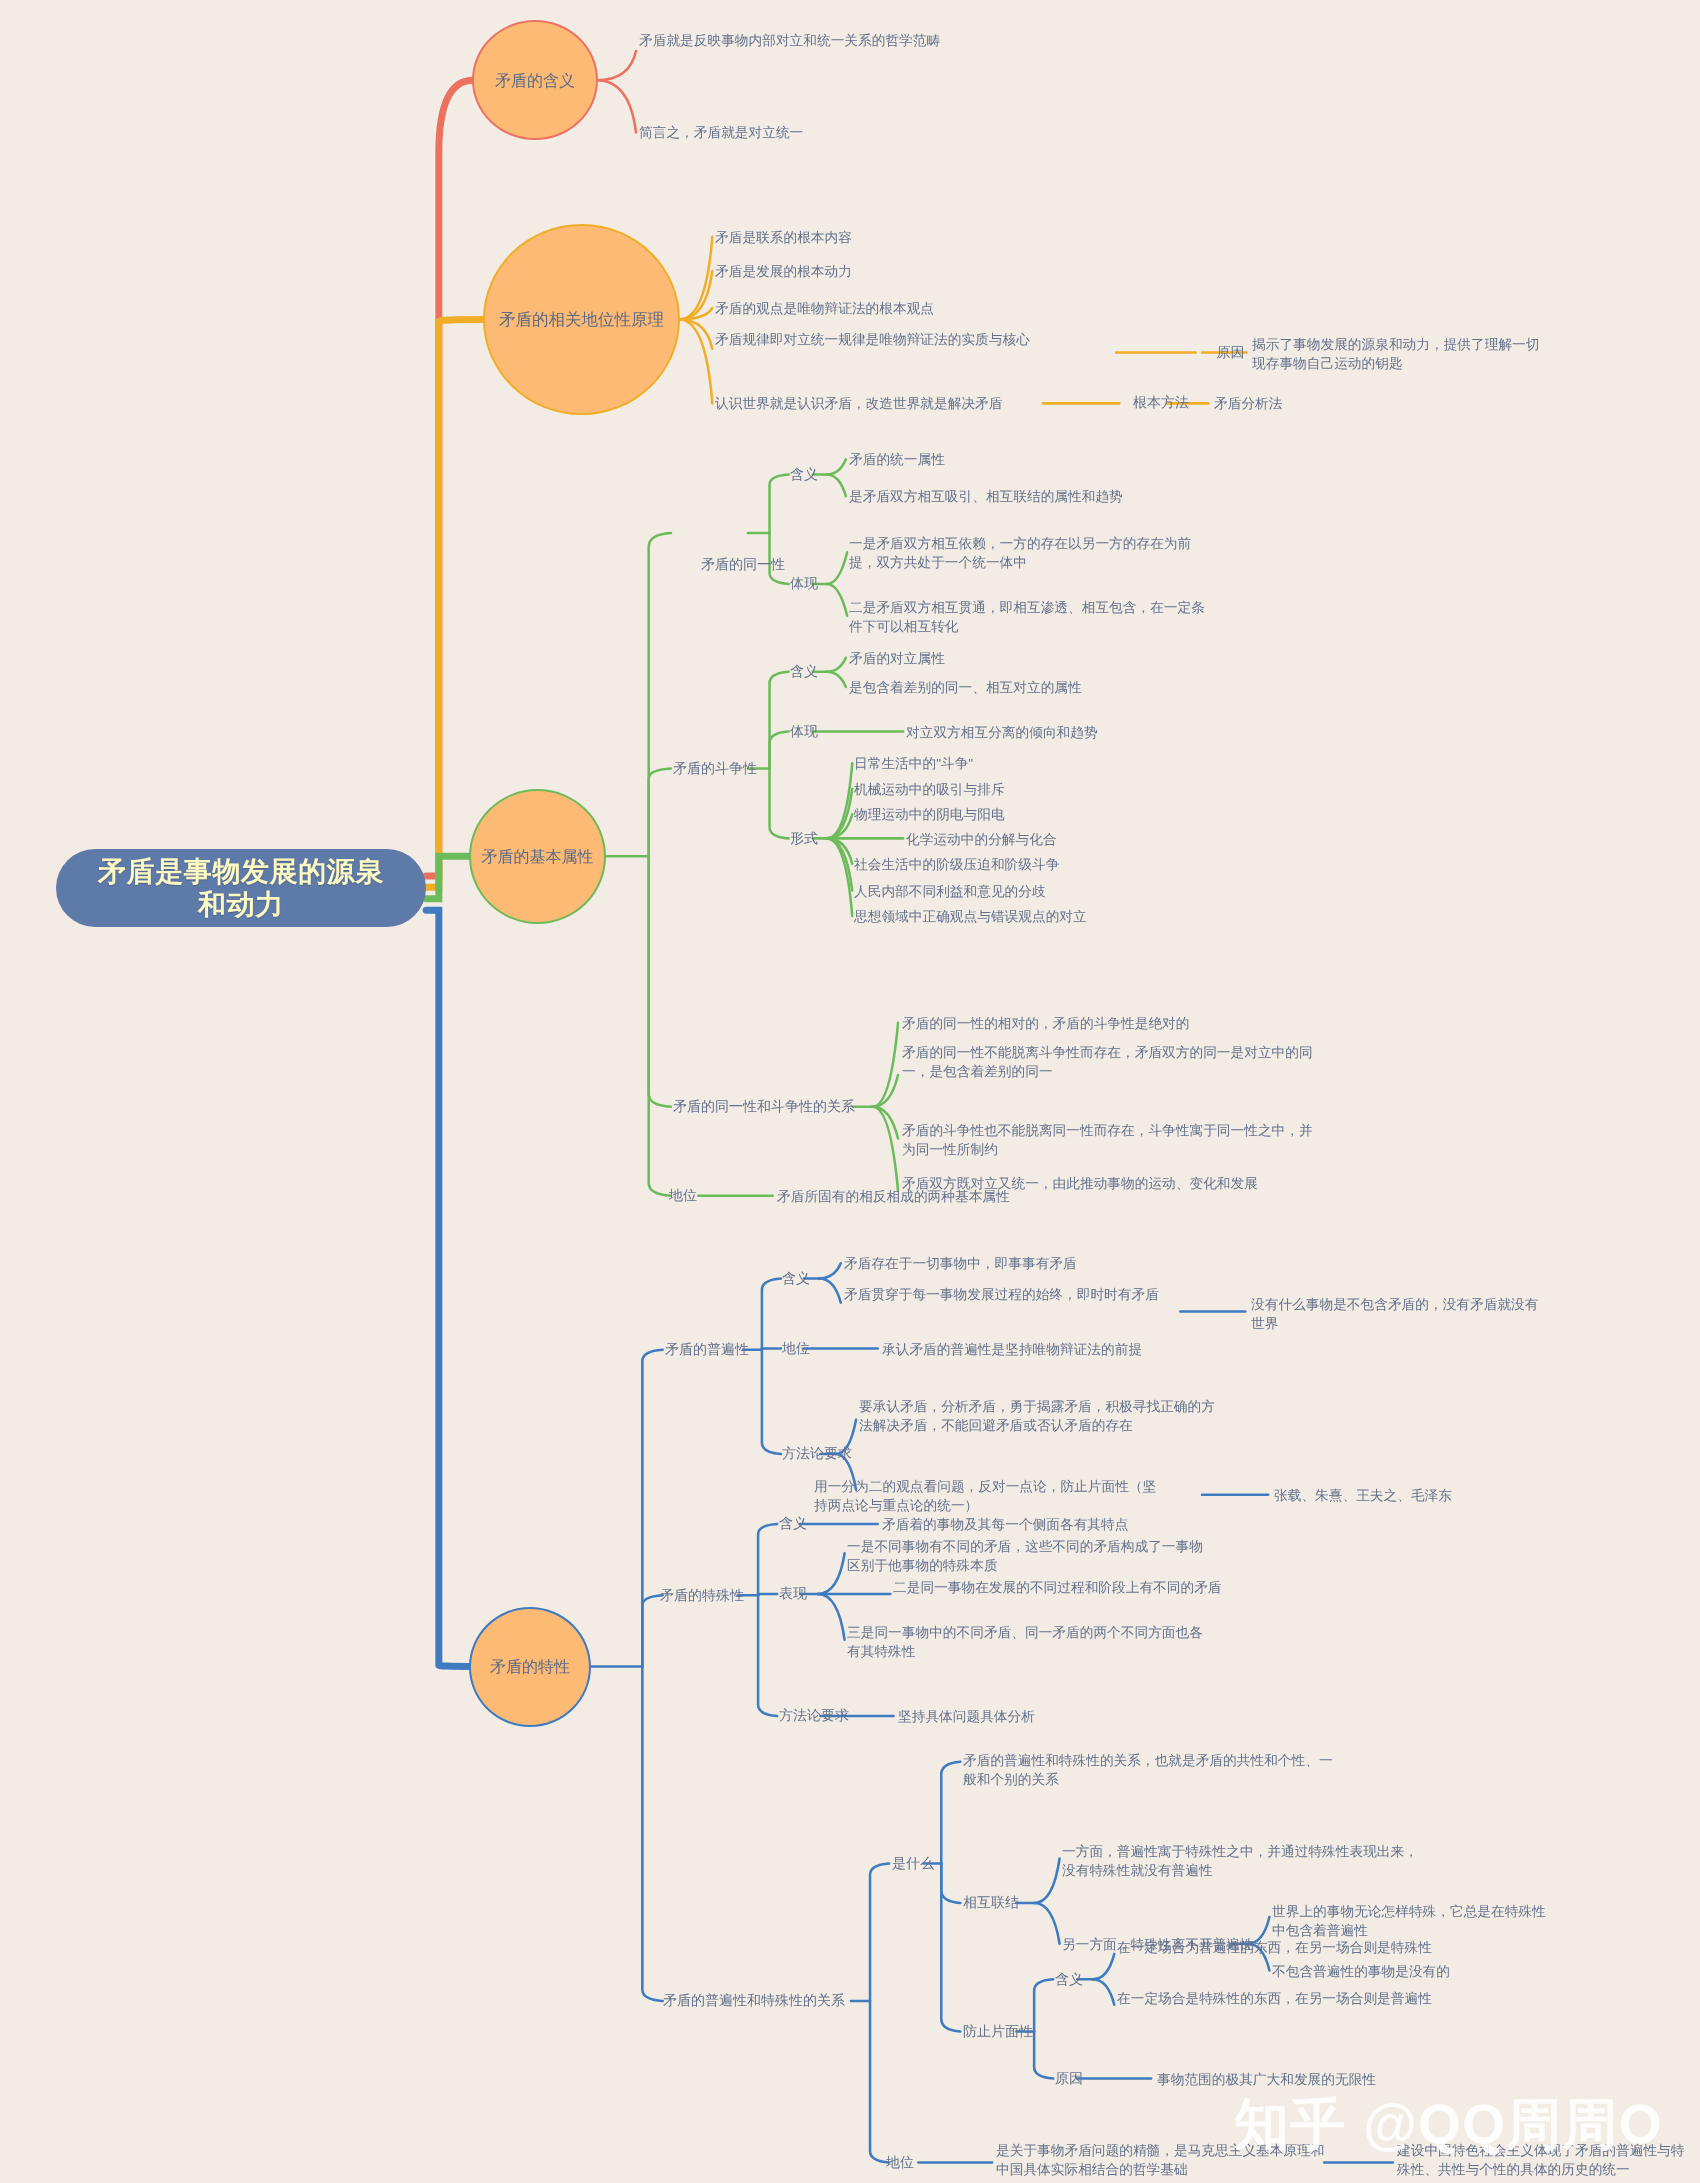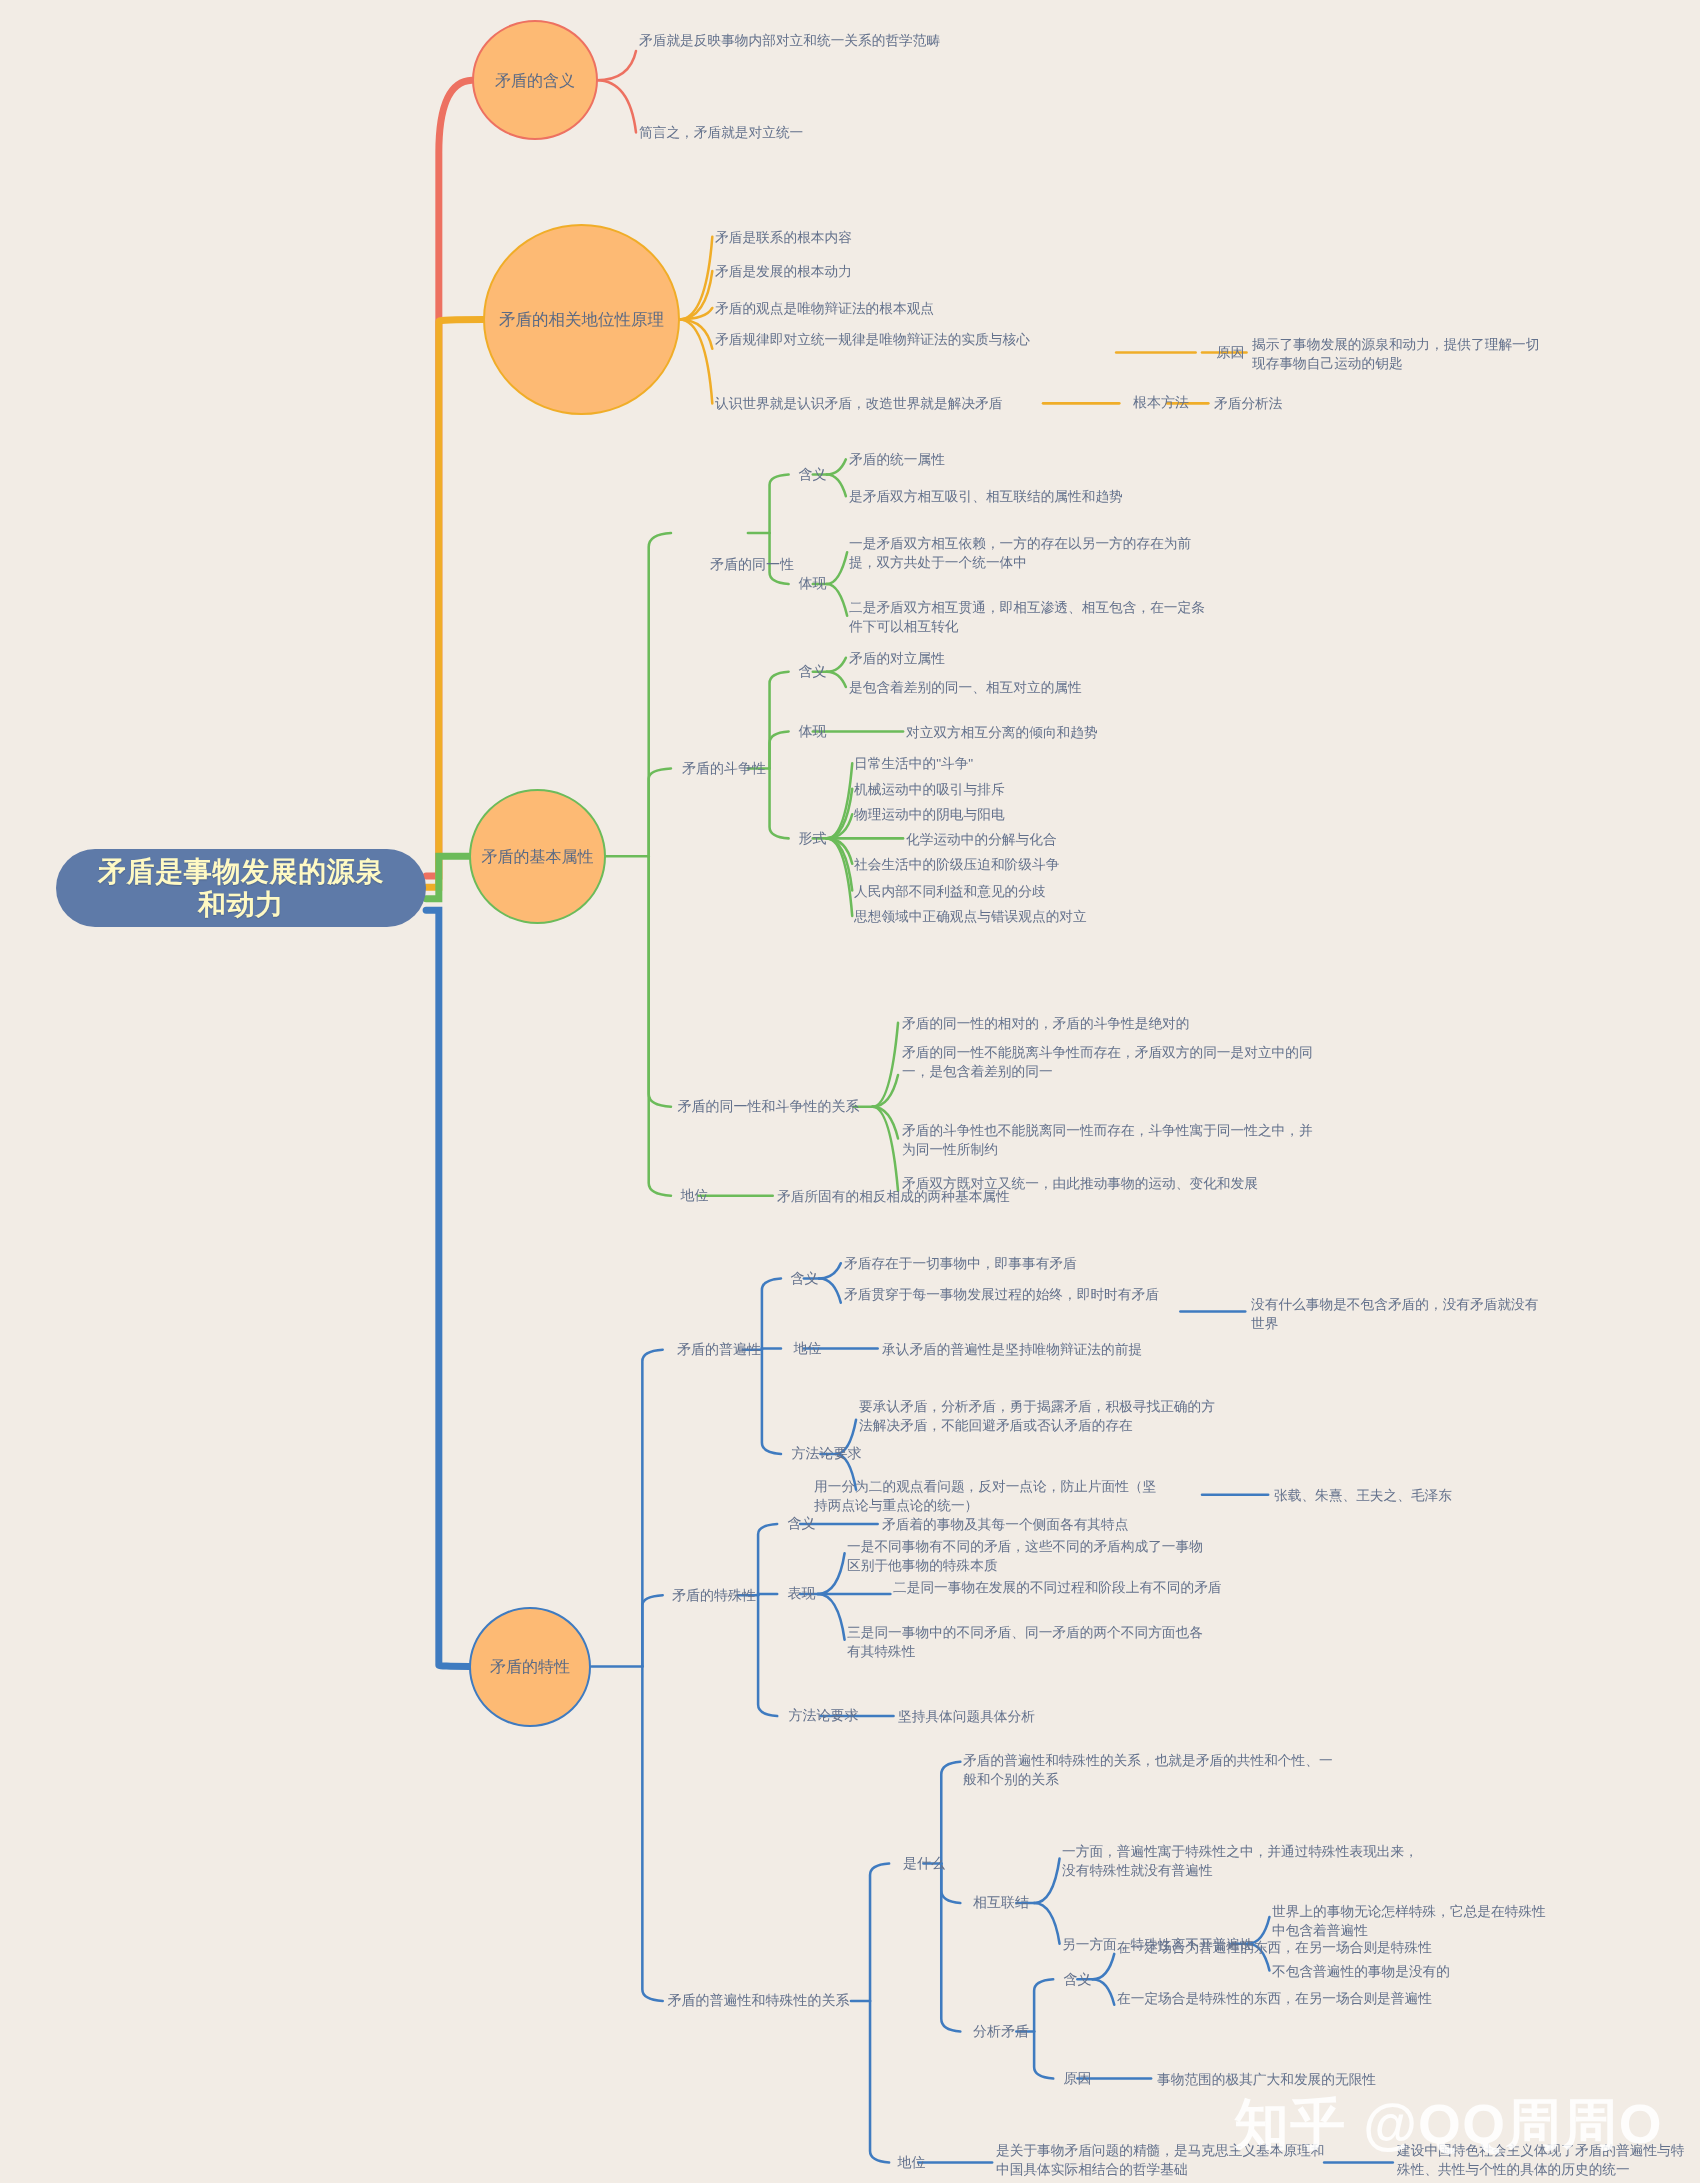--- a/index.html
+++ b/index.html
@@ -41,21 +41,21 @@
   #n-hanyi{left:472px;top:20.4px;width:126px;height:120px;border-radius:50%;font-size:16px;}
   #n-diwei{left:483px;top:224px;width:197px;height:191px;border-radius:50%;font-size:16.5px;}
   #n-jiben{left:469px;top:789px;width:137px;height:135px;border-radius:50%;font-size:16px;}
   #n-texing{left:469px;top:1607px;width:122px;height:120px;border-radius:50%;font-size:16px;}
 
   
   .txt{
     font-size:13.7px;line-height:1.42;color:#63718c;
     white-space:pre-line;
   }
-  .lbl{font-size:14px;color:#63718c;text-align:center;}
+  .lbl{font-size:14px;color:#63718c;}
 </style>
 </head>
 <body>
 
 <div id="canvas">
 
 <svg class="links" viewBox="0 0 2673 3432">
   <g fill="none" stroke-linecap="round">
 
     <path d="M670 1377 L690 1377 L690 240 Q690 128 742 126" stroke="#ed7161" stroke-width="11"></path>
@@ -294,21 +294,21 @@
 <div class="node lbl" style="left:663px;top:1992px;width:191px;">矛盾的普遍性和特殊性的关系</div>
 <div class="node lbl" style="left:892px;top:1855px;width:64px;">是什么</div>
 <div class="node txt" style="left:963px;top:1751px;width:382px;">矛盾的普遍性和特殊性的关系，也就是矛盾的共性和个性、一般和个别的关系</div>
 
 <div class="node lbl" style="left:963px;top:1894px;width:76px;">相互联结</div>
 <div class="node txt" style="left:1062px;top:1842px;width:356px;">一方面，普遍性寓于特殊性之中，并通过特殊性表现出来，没有特殊性就没有普遍性</div>
 <div class="node txt" style="left:1062px;top:1935px;width:229px;">另一方面，特殊性离不开普遍性</div>
 <div class="node txt" style="left:1272px;top:1902px;width:286px;">世界上的事物无论怎样特殊，它总是在特殊性中包含着普遍性</div>
 <div class="node txt" style="left:1272px;top:1962px;width:286px;">不包含普遍性的事物是没有的</div>
 
-<div class="node lbl" style="left:963px;top:2023px;width:76px;">分析矛盾</div>
+<div class="node lbl" style="left:963px;top:2023px;width:76px;">防止片面性</div>
 <div class="node lbl" style="left:1055px;top:1971px;width:45px;">含义</div>
 <div class="node txt" style="left:1117px;top:1938px;width:331px;">在一定场合为普遍性的东西，在另一场合则是特殊性</div>
 <div class="node txt" style="left:1117px;top:1989px;width:331px;">在一定场合是特殊性的东西，在另一场合则是普遍性</div>
 <div class="node lbl" style="left:1055px;top:2070px;width:45px;">原因</div>
 <div class="node txt" style="left:1157px;top:2070px;width:331px;">事物范围的极其广大和发展的无限性</div>
 
 <div class="node lbl" style="left:886px;top:2154px;width:51px;">地位</div>
 <div class="node txt" style="left:996px;top:2141px;width:331px;">是关于事物矛盾问题的精髓，是马克思主义基本原理和中国具体实际相结合的哲学基础</div>
 <div class="node txt" style="left:1397px;top:2141px;width:299px;">建设中国特色社会主义体现了矛盾的普遍性与特殊性、共性与个性的具体的历史的统一</div>
 

